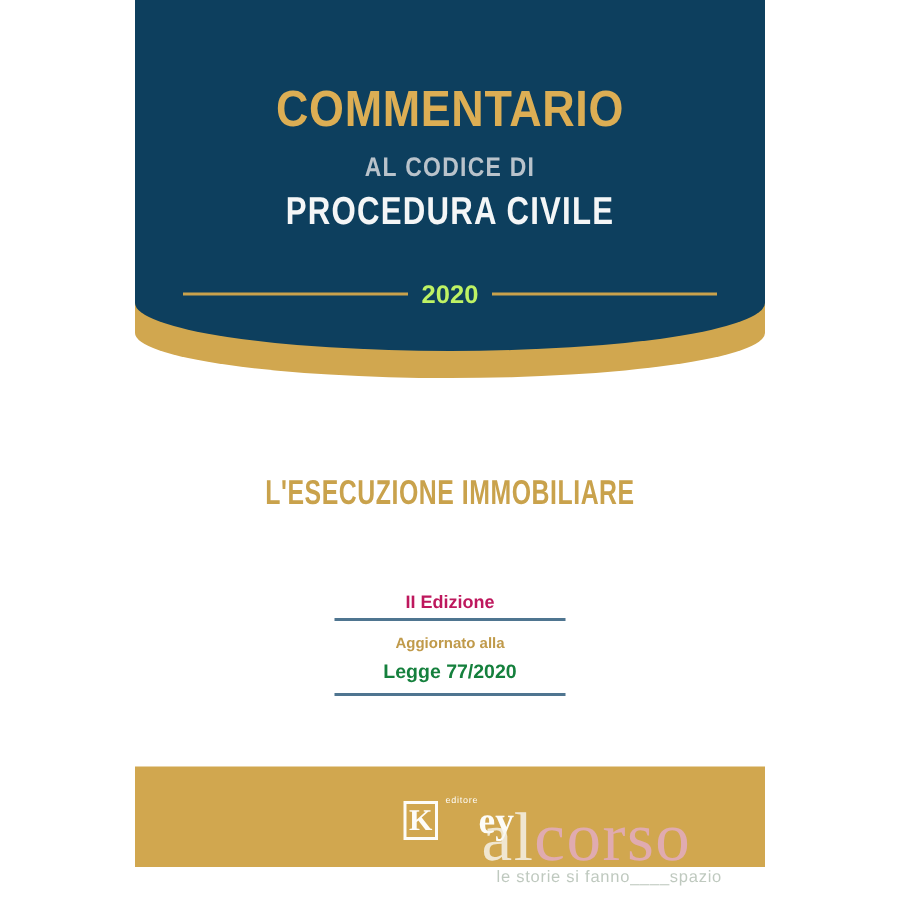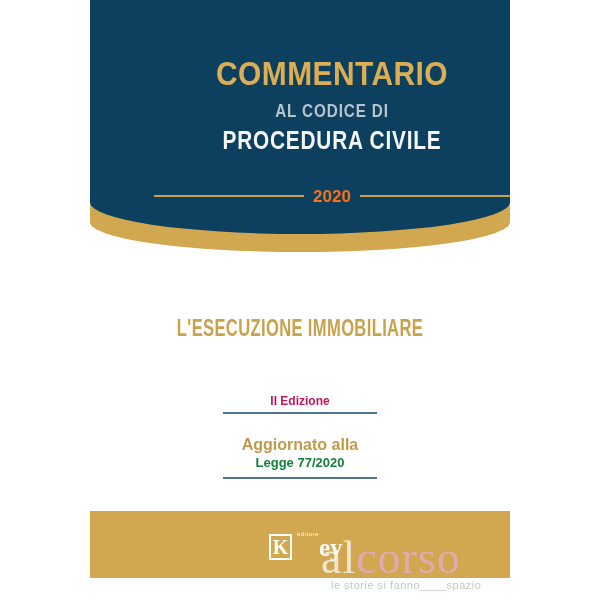--- a/index.html
+++ b/index.html
@@ -14,21 +14,20 @@
   
   .gold-curve {
     position:absolute; left:0; top:0; width:420px; height:252px;
     background:#d1a74f;
     border-radius:0 0 50% 50% / 0 0 30px 30px;
   }
   .navy-panel {
     position:absolute; left:0; top:0; width:420px; height:234px;
     background:#0d3f5e;
     border-radius:0 0 50% 50% / 0 0 32px 32px;
-    padding-left:32px;
   }
   .series-title {
     position:absolute; top:56px; width:100%; text-align:center;
     font-size:34px; font-weight:bold; line-height:1;
     color:#dcae54; letter-spacing:0.5px;
     transform:scaleX(0.88); transform-origin:center;
   }
   .series-sub1 {
     position:absolute; top:102px; width:100%; text-align:center;
     font-size:18px; font-weight:bold; line-height:1;
@@ -39,41 +38,41 @@
     position:absolute; top:127px; width:100%; text-align:center;
     font-size:26px; font-weight:bold; line-height:1;
     color:#f4f6f7; letter-spacing:1px;
     transform:scaleX(0.80); transform-origin:center;
   }
   .year-row {
     position:absolute; top:186px; width:100%; height:20px;
     display:flex; align-items:center; justify-content:center; gap:9px;
   }
   .year-line { width:150px; height:1.5px; background:#c9a24c; }
-  .year-text { font-size:17px; font-weight:bold; color:#f97316; line-height:1; }
+  .year-text { font-size:17px; font-weight:bold; color:#bef264; line-height:1; }
 
   
   .author {
     position:absolute; top:277px; width:100%; text-align:center;
     font-size:17px; font-weight:bold; color:#16425f; line-height:1.1;
   }
   .book-title {
     position:absolute; top:316px; width:100%; text-align:center;
     font-size:23px; font-weight:bold; color:#c9a24c; line-height:1.1;
     letter-spacing:0.5px;
     transform:scaleX(0.72); transform-origin:center;
   }
   .edition-block {
     position:absolute; top:394px; left:50%; transform:translateX(-50%);
     width:170px; text-align:center;
   }
   .edition-label { font-size:12px; font-weight:bold; color:#be185d; line-height:15px; }
   .rule { width:154px; height:2px; background:#4f7590; margin:3px auto 0 auto; }
   .rule-bottom { margin-top:5px; }
-  .update-line1 { margin-top:22px; font-size:16px; font-weight:bold; color:#c09a4a; line-height:18px; }
+  .update-line1 { margin-top:7px; font-size:10px; font-weight:bold; color:#c09a4a; line-height:18px; }
   .update-line2 { font-size:13px; font-weight:bold; color:#15803d; line-height:18px; }
 
   
   .gold-band {
     position:absolute; left:0; top:511px; width:420px; height:67px;
     background:#d1a74f;
   }
   .key-logo {
     position:absolute; left:50%; top:21px; margin-left:-31px;
     width:70px; height:36px;

